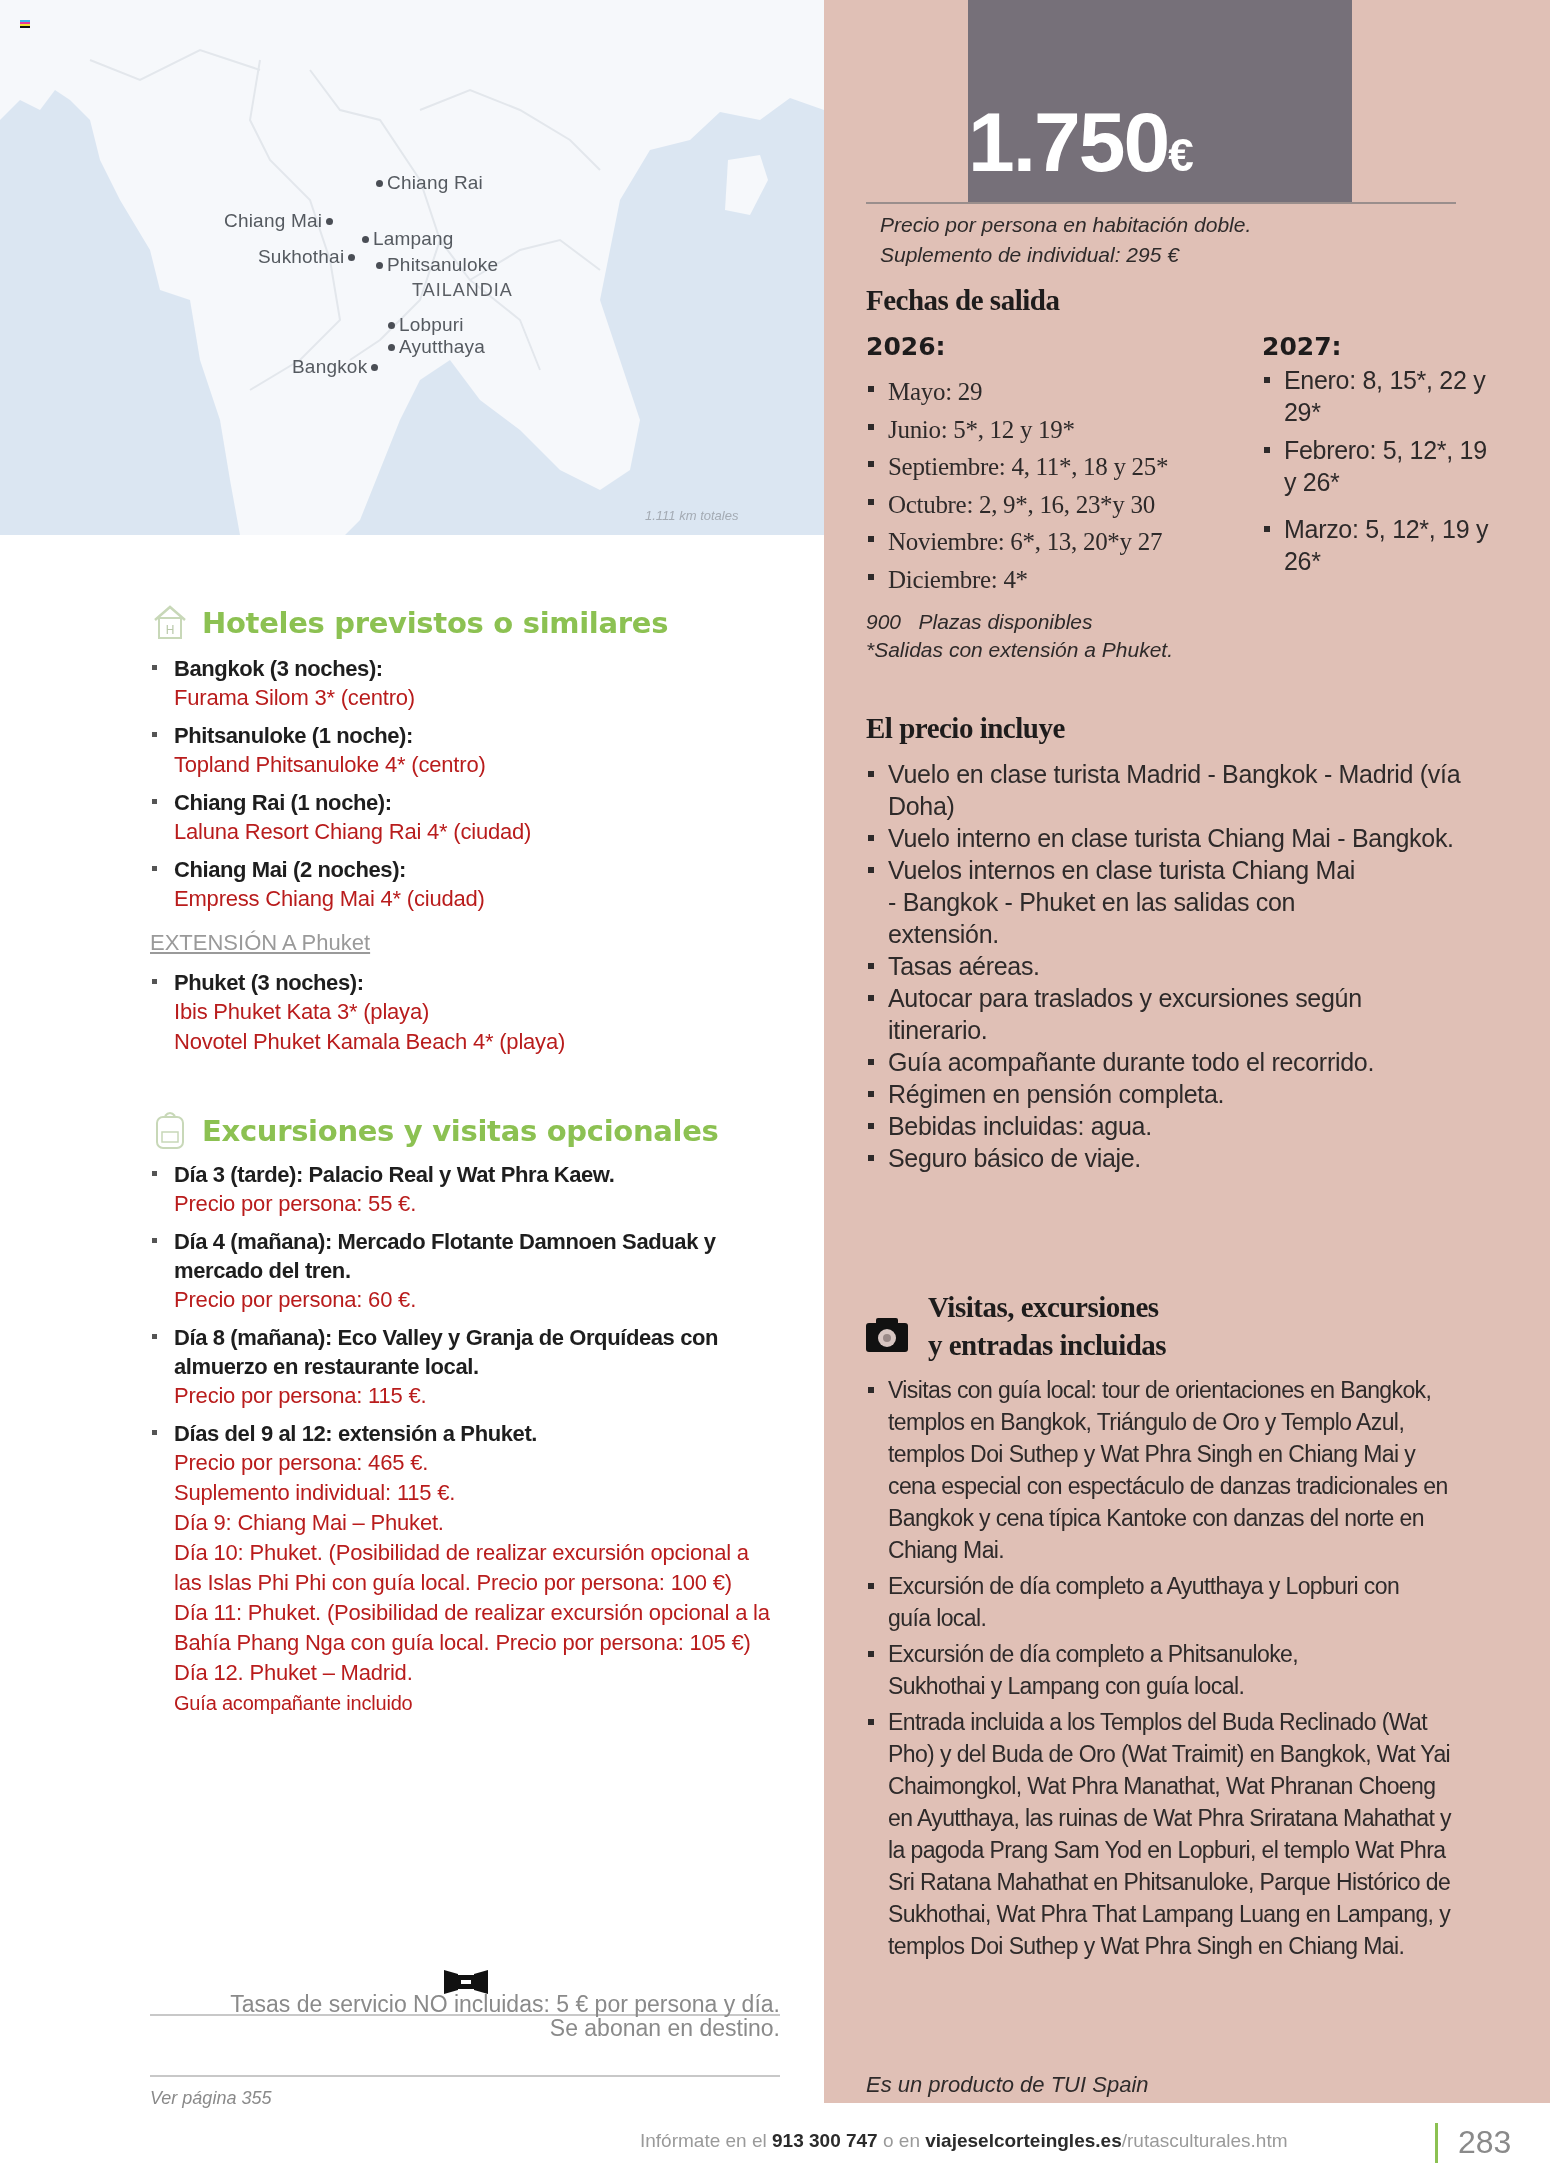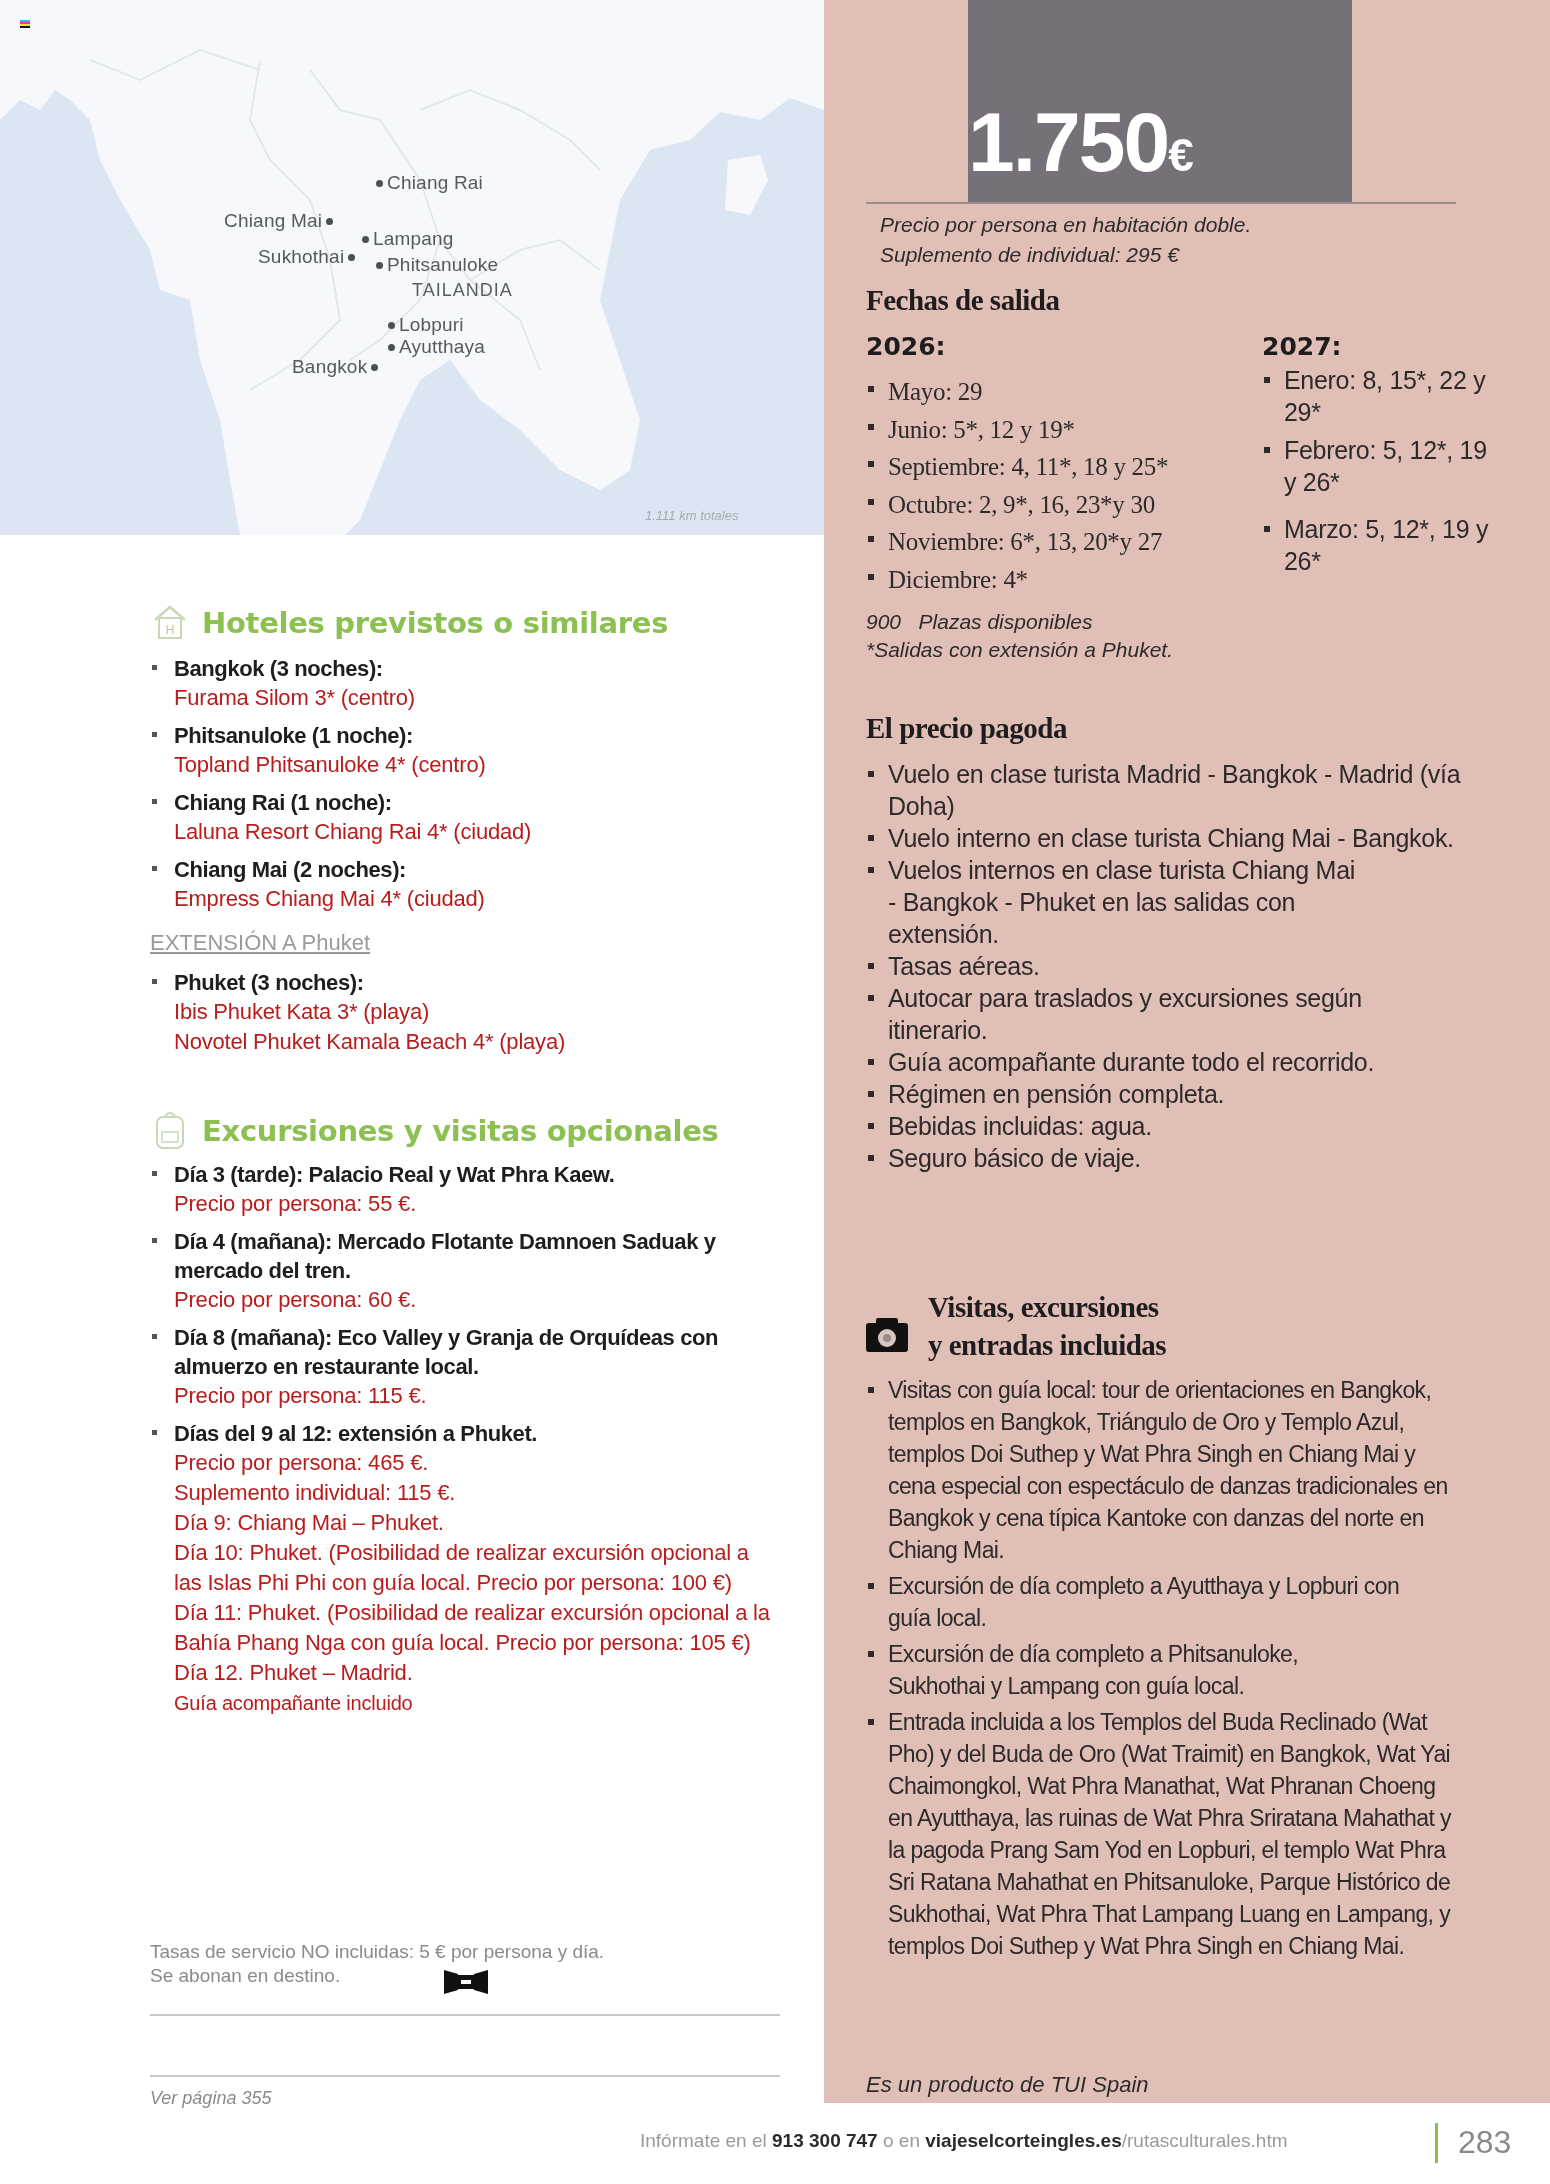--- a/index.html
+++ b/index.html
@@ -119,21 +119,21 @@
     <li style="line-height:32px; margin-bottom:15px;">Febrero: 5, 12*, 19 y 26*</li>
     <li style="line-height:32px;">Marzo: 5, 12*, 19 y 26*</li>
   </ul>
 </div>
 
 <div class="abs it rc" style="left:866px; top:608px; font-size:21px; line-height:28px;">
   <div><span>900</span>&nbsp;&nbsp;&nbsp;<span>Plazas disponibles</span></div>
   <div>*Salidas con extensión a Phuket.</div>
 </div>
 
-<div class="abs hdr" style="left:866px; top:712px;">El precio pagoda</div>
+<div class="abs hdr" style="left:866px; top:712px;">El precio incluye</div>
 <ul class="abs r" style="left:866px; top:758px; width:600px;">
   <li>Vuelo en clase turista Madrid - Bangkok - Madrid (vía Doha)</li>
   <li>Vuelo interno en clase turista Chiang Mai - Bangkok.</li>
   <li style="width:470px;">Vuelos internos en clase turista Chiang Mai - Bangkok - Phuket en las salidas con extensión.</li>
   <li>Tasas aéreas.</li>
   <li style="width:520px;">Autocar para traslados y excursiones según itinerario.</li>
   <li>Guía acompañante durante todo el recorrido.</li>
   <li>Régimen en pensión completa.</li>
   <li>Bebidas incluidas: agua.</li>
   <li>Seguro básico de viaje.</li>
@@ -236,21 +236,21 @@
 <div class="abs" style="left:444px; top:1968px; width:44px; height:28px;">
   <svg width="44" height="28" viewBox="0 0 44 28">
     <path d="M0,2 L14,6 L14,22 L0,26 Z" fill="#111"></path>
     <path d="M44,2 L30,6 L30,22 L44,26 Z" fill="#111"></path>
     <rect x="14" y="7" width="16" height="14" fill="#111"></rect>
     <rect x="17" y="12" width="10" height="4" fill="#fff"></rect>
   </svg>
 </div>
 
 <div class="abs hrl" style="left:150px; top:2014px; width:630px;"></div>
-<div class="abs" style="left:150px; top:1940px; width:630px; text-align:left; font-size:19px; line-height:24px; color:#8a8a8a;">
+<div class="abs" style="left:150px; top:1992px; width:630px; text-align:right; font-size:23px; line-height:24px; color:#8a8a8a;">
   <div>Tasas de servicio NO incluidas: 5 € por persona y día.</div>
   <div>Se abonan en destino.</div>
 </div>
 <div class="abs hrl" style="left:150px; top:2075px; width:630px;"></div>
 <div class="abs" style="left:150px; top:2088px; font-size:18px; color:#8a8a8a; font-style:italic;">Ver página 355</div>
 
 <div id="footer" class="abs">
   <span>Infórmate en el</span>
   <b>913 300 747</b>
   <span>o en</span>

